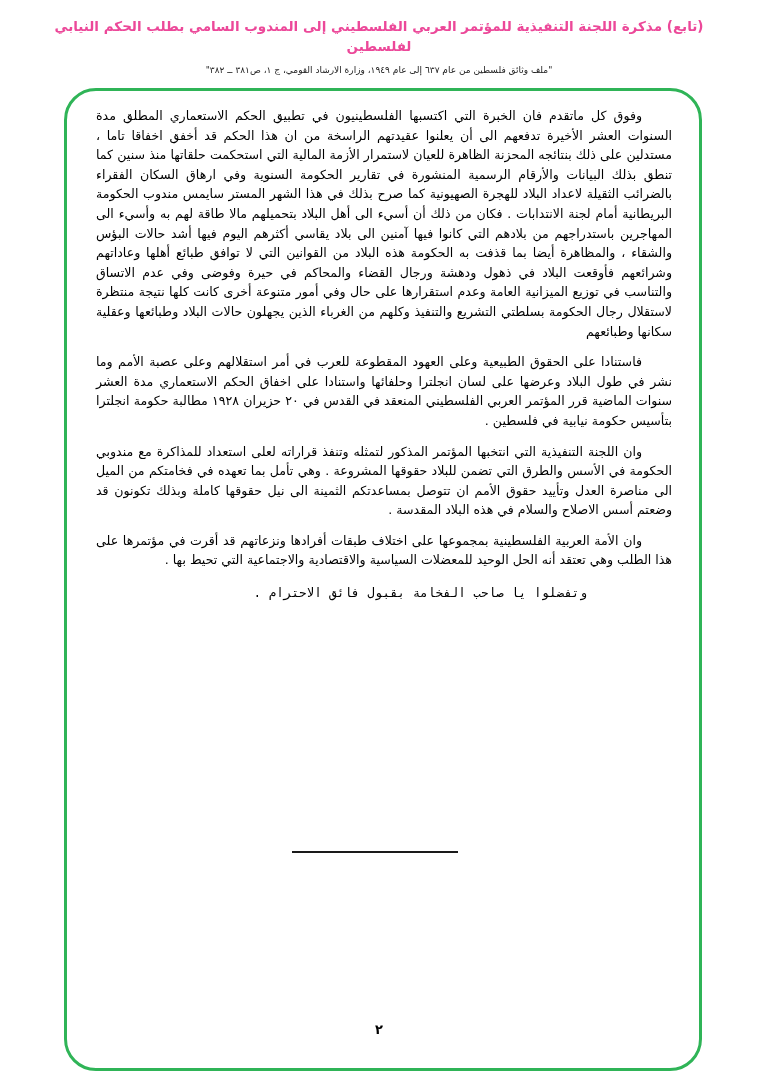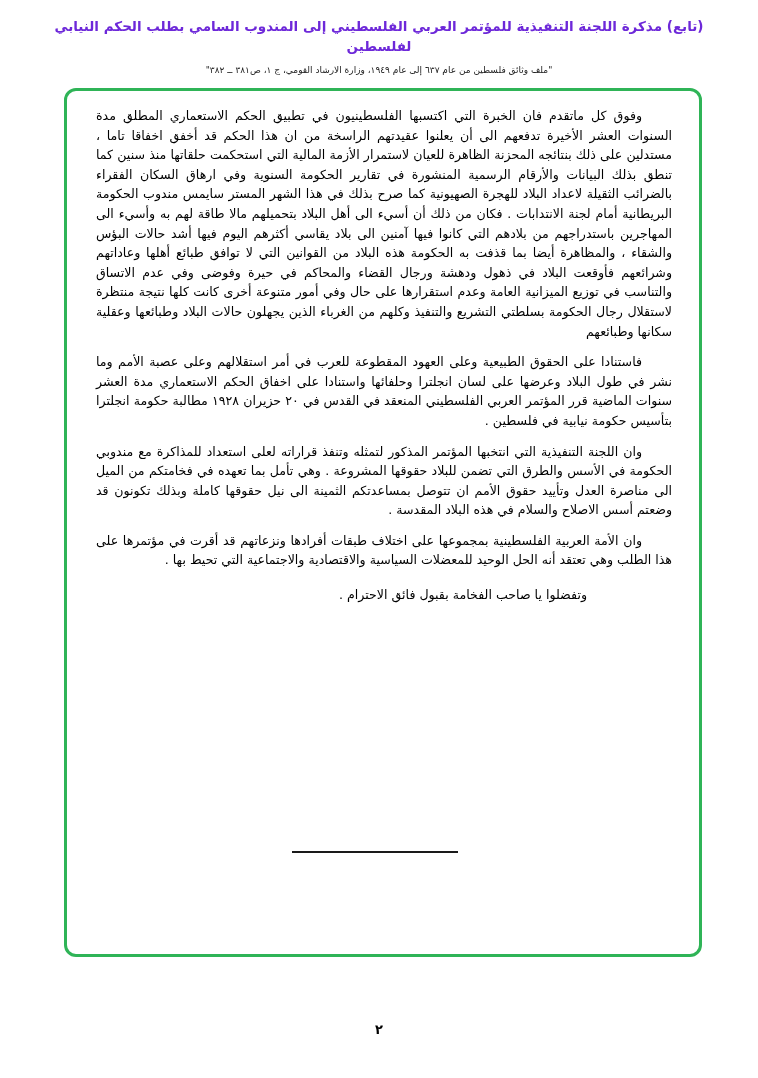--- a/index.html
+++ b/index.html
@@ -22,38 +22,38 @@
     position: absolute;
     top: 16px;
     left: 0;
     width: 100%;
     text-align: center;
     direction: rtl;
   }
   .doc-title {
     font-size: 13.5px;
     font-weight: bold;
-    color: #6d28d9;
+    color: #ec4899;
     padding: 0 30px;
     line-height: 20px;
   }
   .doc-source {
     margin-top: 9px;
     font-size: 9px;
     color: #222;
     letter-spacing: 0.2px;
   }
   .frame {
     position: absolute;
     left: 64px;
     top: 88px;
     width: 638px;
-    height: 869px;
+    height: 983px;
     border: 3px solid var(--frame-green, #2fb457);
-    border-radius: 12px;
+    border-radius: 32px;
     background: #ffffff;
   }
   .textbody {
     position: absolute;
     top: 15px;
     right: 27px;
     left: 29px;
     direction: rtl;
     text-align: justify;
     font-size: 12.6px;
@@ -61,20 +61,21 @@
     color: #000;
   }
   .textbody p {
     margin-bottom: 11px;
     text-indent: 30px;
   }
   .textbody p.closing {
     text-indent: 0;
     padding-right: 85px;
     margin-top: 15px;
+    font-family: Liberation Mono, monospace;
   }
   .signature-line {
     position: absolute;
     top: 760px;
     left: 225px;
     width: 166px;
     border-top: 2px solid #1a1a1a;
   }
   .page-number {
     position: absolute;

